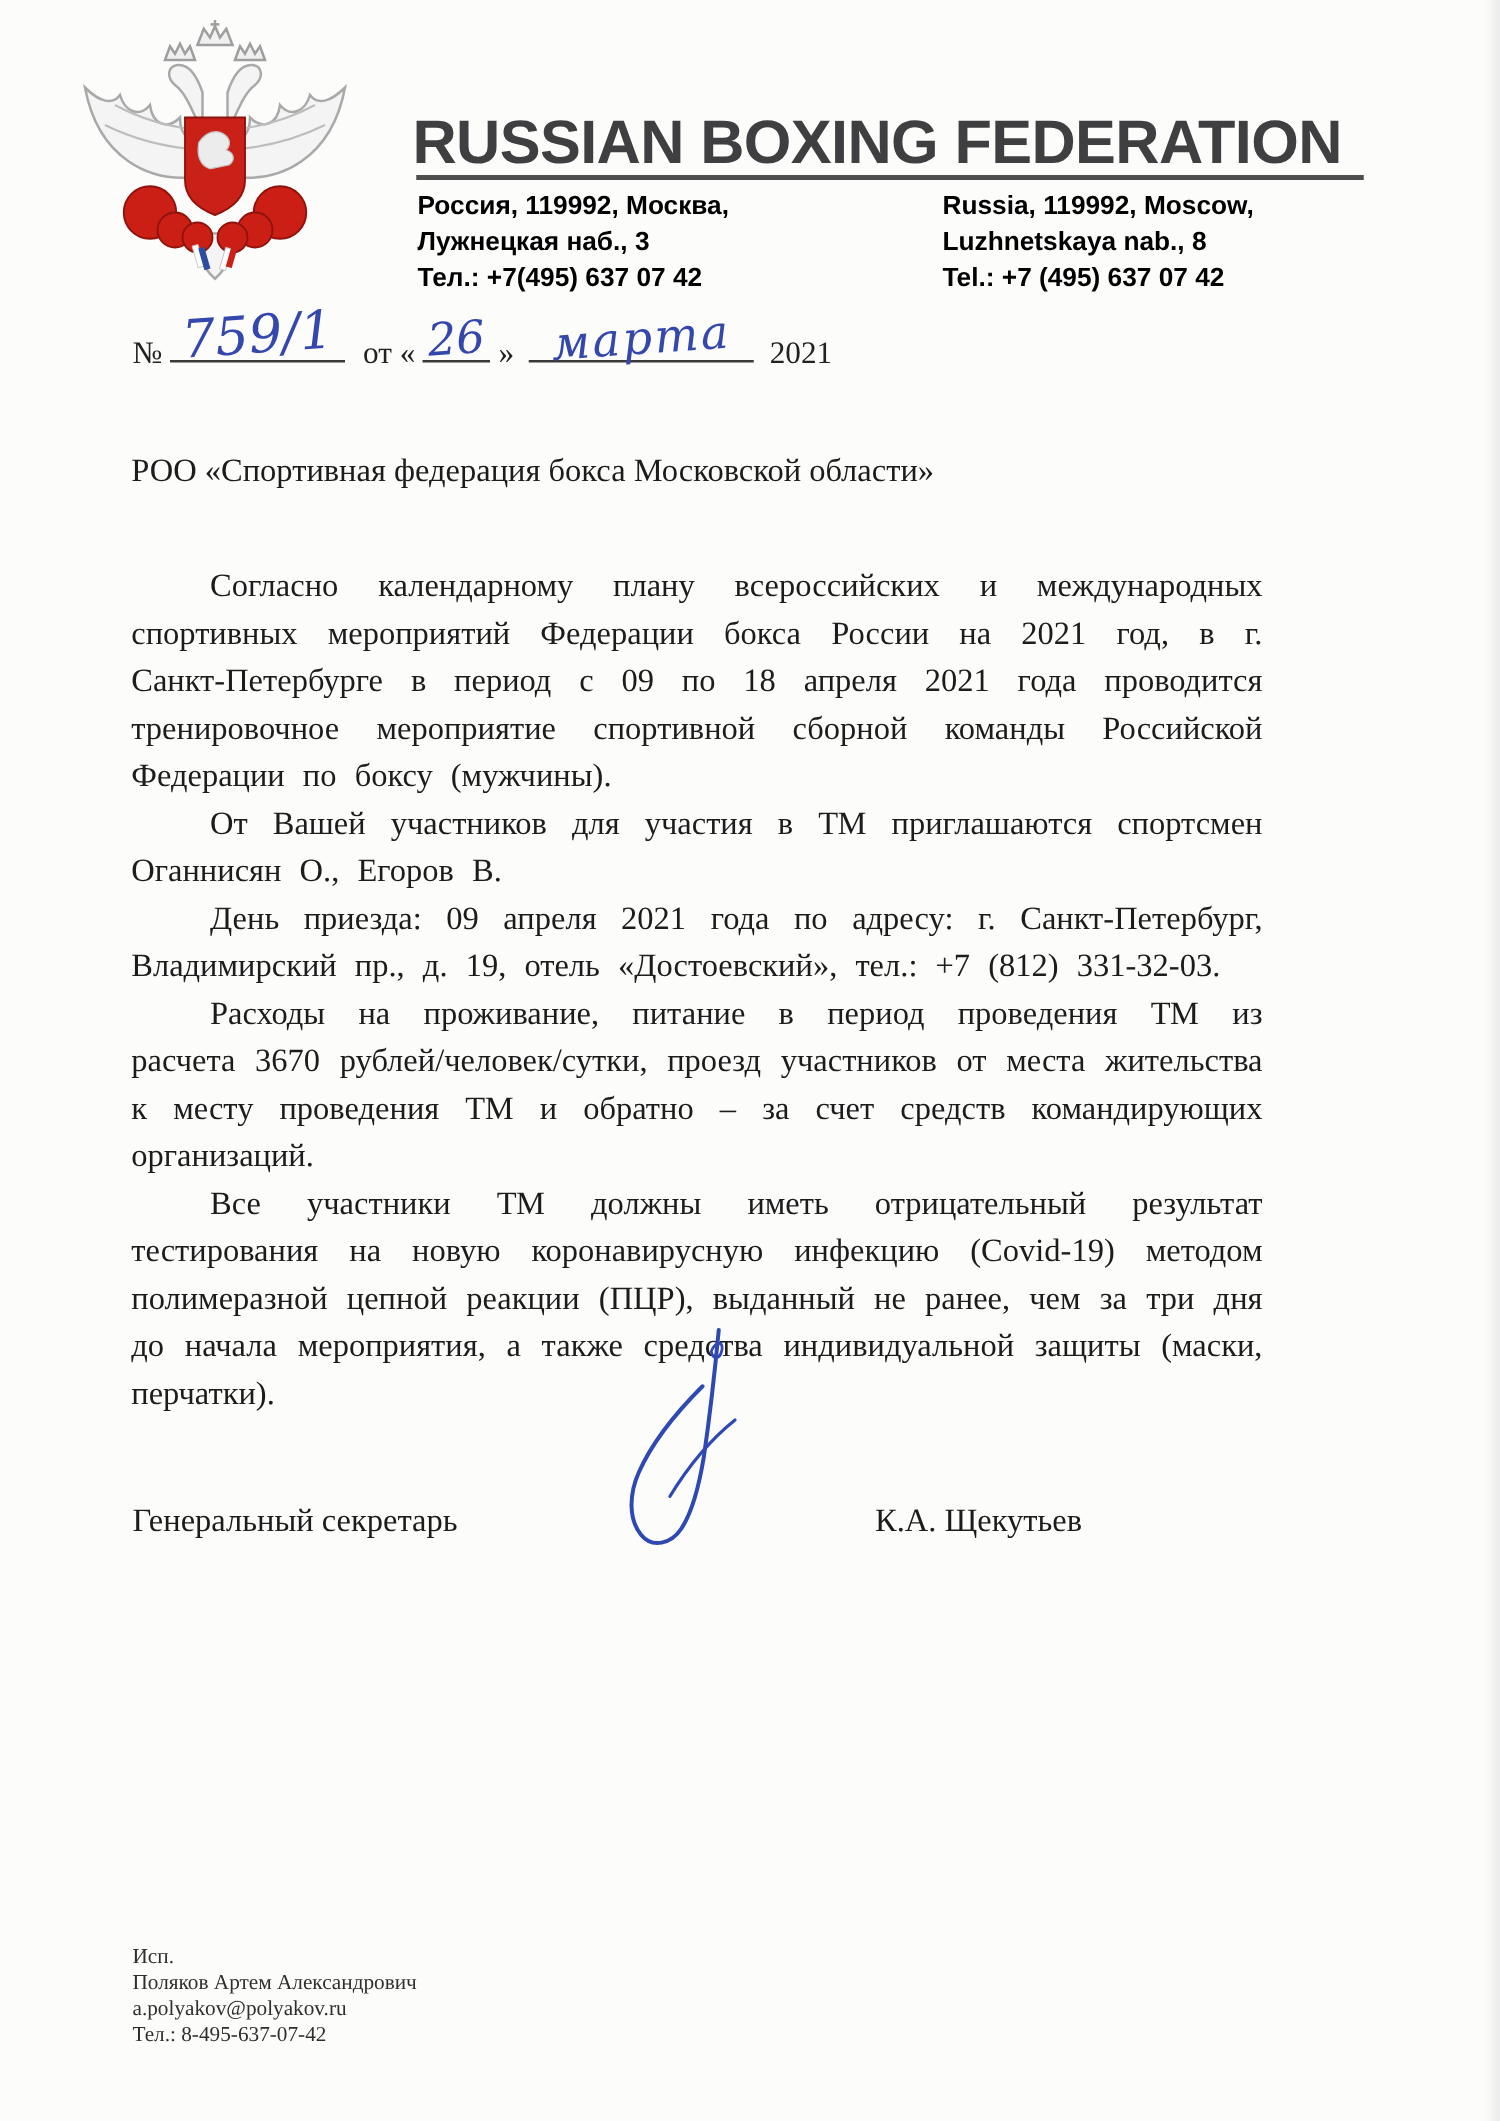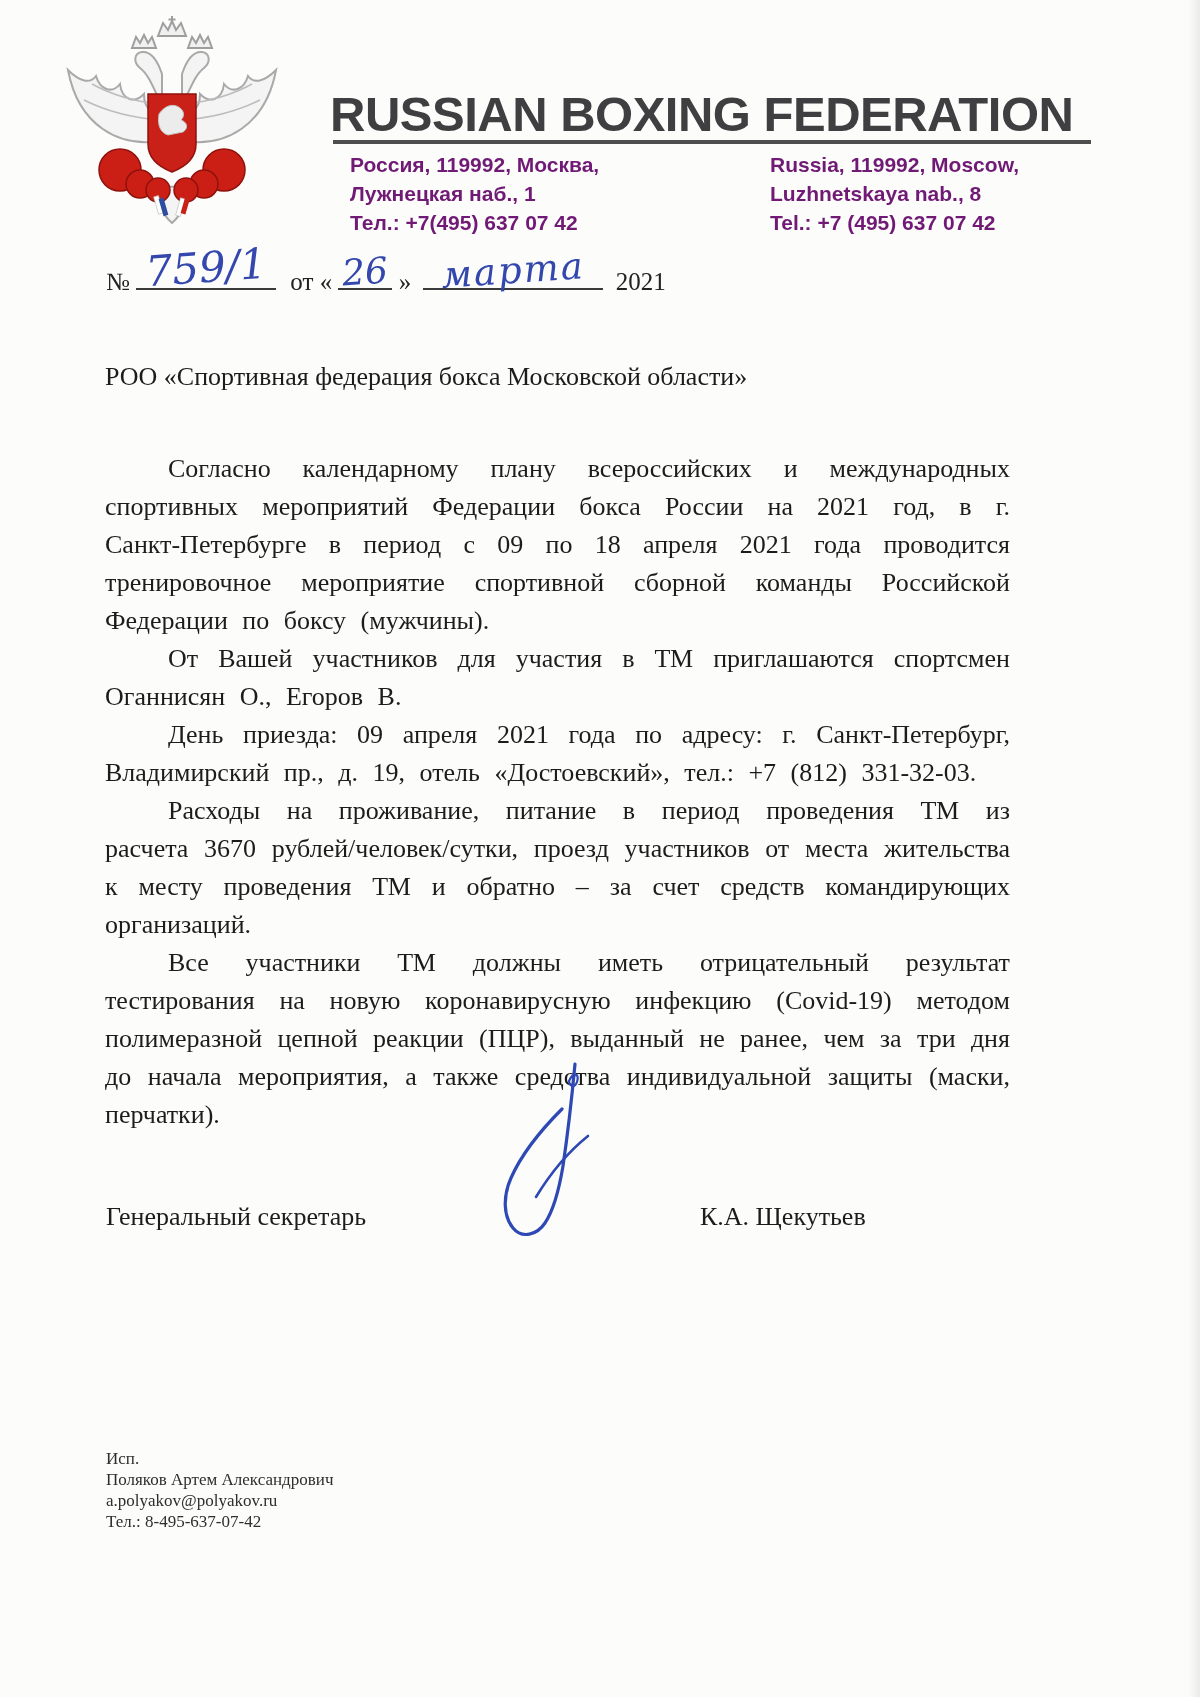--- a/index.html
+++ b/index.html
@@ -18,21 +18,21 @@
     position:absolute; left:330px; width:775px;
     font-family:"Liberation Sans", sans-serif; font-weight:700;
     font-size:49px; letter-spacing:-0.5px; color:#3f3f41; white-space:nowrap;
   }
   .org-ru { top:33px; }
   .org-en { top:86px; }
   .divider { position:absolute; left:333px; top:140px; width:758px; height:4px; background:#4e4e4e; }
   .addr {
     position:absolute; top:150px;
     font-family:"Liberation Sans", sans-serif; font-weight:700;
-    font-size:21px; line-height:29px; color:#701a75;margin-left:16px;
+    font-size:21px; line-height:29px; color:#000000;
   }
   .addr-ru { left:334px; }
   .addr-en { left:754px; }
   
   .refline { position:absolute; left:106px; top:258px; width:600px; font-size:25px; color:#222; white-space:nowrap; }
   .ref-label { display:inline-block; vertical-align:baseline; }
   .blank {
     display:inline-block; position:relative; vertical-align:baseline;
     border-bottom:2px solid #3a3a3a; height:30px;
   }
@@ -55,21 +55,21 @@
   .body-text {
     position:absolute; left:105px; top:450px; width:905px;
     font-size:26px; line-height:38px; text-align:justify;
   }
   .body-text p { margin:0; text-indent:63px; word-spacing:8px; }
   
   .sig-title { position:absolute; left:106px; top:1202px; font-size:26px; }
   .sig-name  { position:absolute; left:700px; top:1202px; width:310px; text-align:left; font-size:26px; }
   .signature { position:absolute; left:492px; top:1056px; width:120px; height:190px; }
   
-  .footer { position:absolute; left:106px; top:1448px; font-size:17px; line-height:21px; color:#2e2e2e; }
+  .footer { position:absolute; left:106px; top:1554px; font-size:17px; line-height:21px; color:#2e2e2e; }
 </style>
 </head>
 <body>
 
 <div class="page">
 
   <div class="emblem">
     <svg viewBox="0 0 232 220" width="232" height="220">
       <g stroke="#a9a9a9" stroke-width="2" fill="#f4f4f4">
         <path d="M110,128 C62,138 22,112 12,58 C24,70 34,72 40,64 C44,78 56,82 64,72 C66,88 78,92 88,82 C88,98 98,104 108,96 Z"></path>
@@ -108,21 +108,21 @@
         <rect x="127" y="184" width="5" height="18" fill="#c92017" transform="rotate(16 129 193)"></rect>
       </g>
     </svg>
   </div>
 
   <div class="org-en">RUSSIAN BOXING FEDERATION</div>
   <div class="divider"></div>
 
   <div class="addr addr-ru">
     <div>Россия, 119992, Москва,</div>
-    <div>Лужнецкая наб., 1</div>
+    <div>Лужнецкая наб., 3</div>
     <div>Тел.: +7(495) 637 07 42</div>
   </div>
   <div class="addr addr-en">
     <div>Russia, 119992, Moscow,</div>
     <div>Luzhnetskaya nab., 8</div>
     <div>Tel.: +7 (495) 637 07 42</div>
   </div>
 
   <div class="refline">
     <span class="ref-label">№</span>

